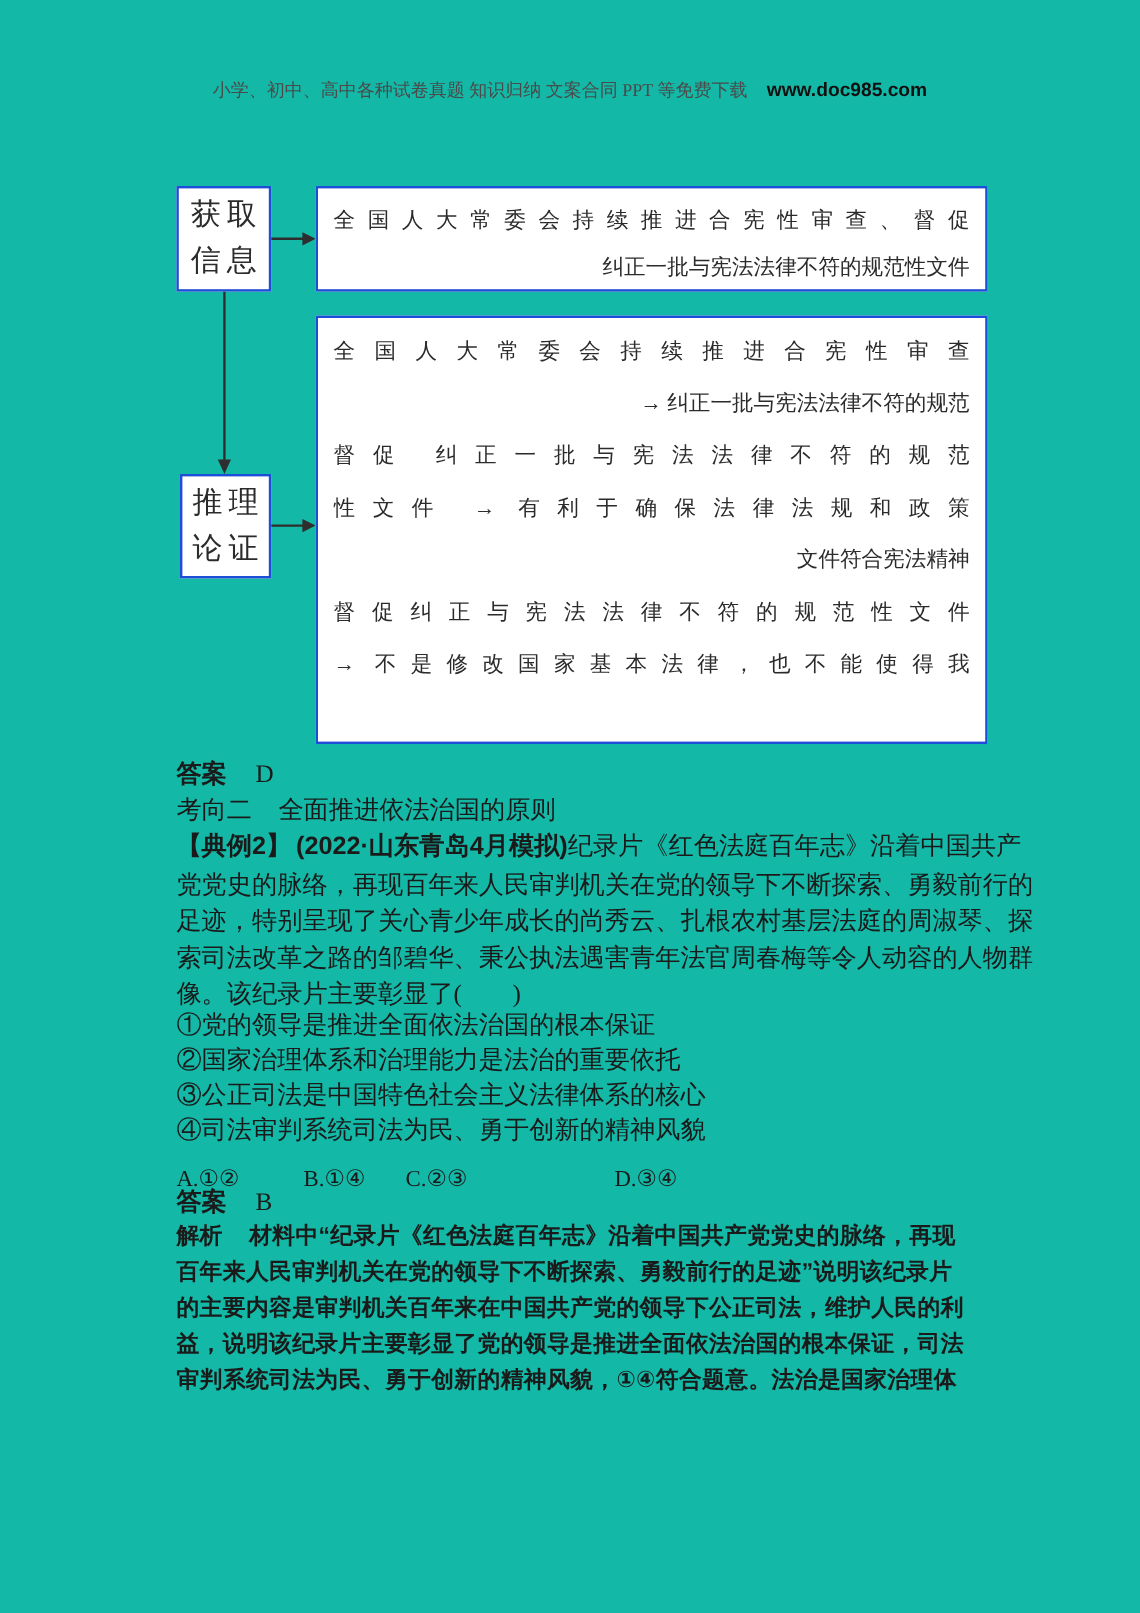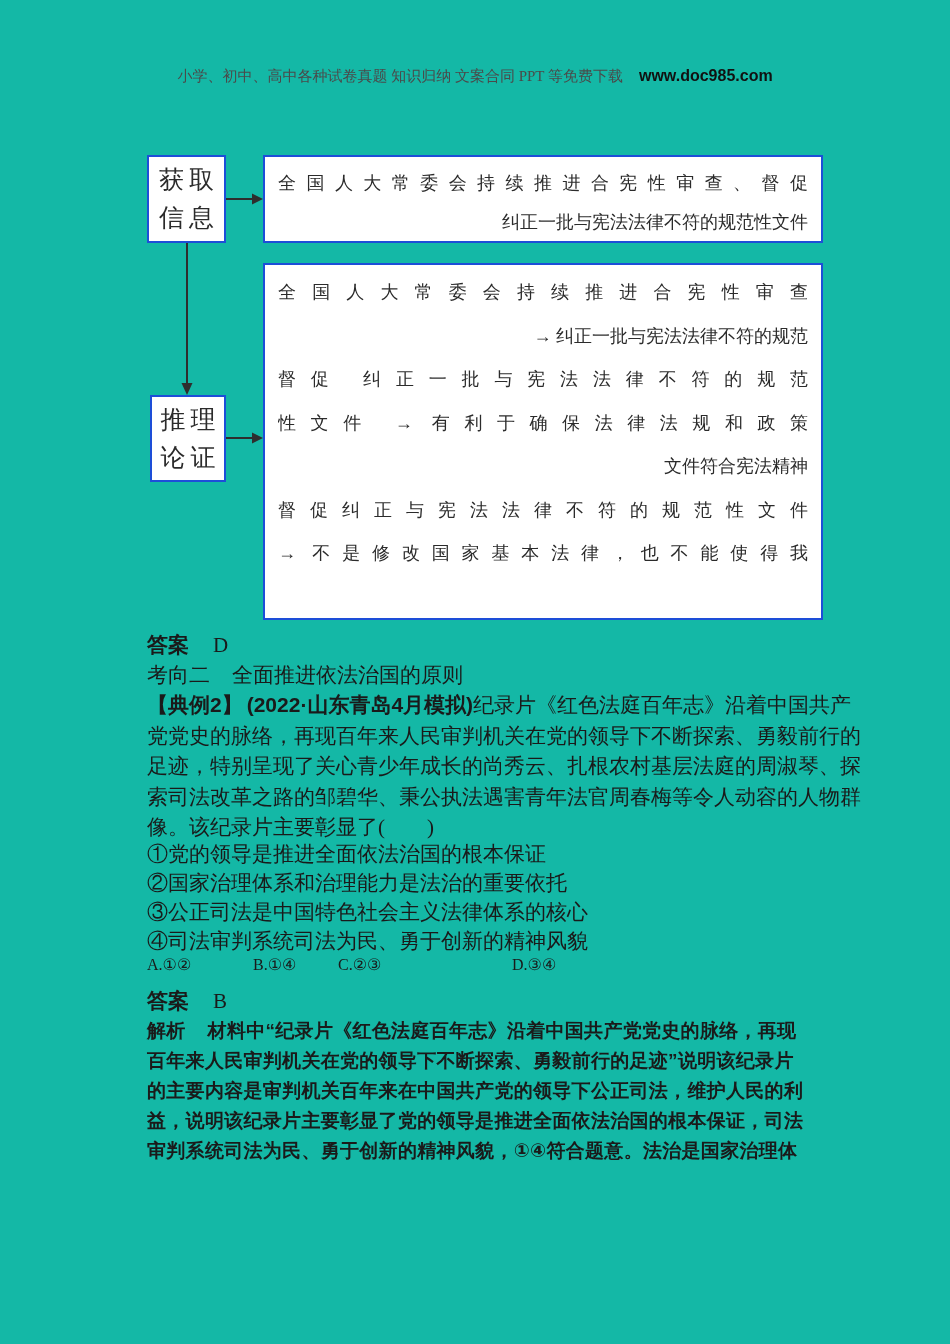--- a/index.html
+++ b/index.html
@@ -36,21 +36,21 @@
   .fc-arrow svg { display:block; }
   
   .blk { position:absolute; left:147px; width:682px; }
   .body-line { font-size:21px; line-height:30.5px; white-space:nowrap; }
   .lbl { font-weight:bold; font-family:Liberation Sans, sans-serif; }
   .ans-val { margin-left:24px; }
   .kx-title { margin-left:22px; }
   .ex-tag, .ex-src { font-weight:bold; font-family:"Liberation Sans","DejaVu Sans",sans-serif; }
   .ex-tag { margin-right:4px; }
   .opt-line { font-size:21px; line-height:29px; white-space:nowrap; }
-  .choices { position:relative; height:30px; font-size:16px; }
+  .choices { position:relative; height:30px; font-size:19px;margin-top:15px; }
   .choices span { position:absolute; top:0; }
   .analysis-line {
     font-family:"Liberation Sans","DejaVu Sans",sans-serif; font-weight:bold;
     font-size:19px; line-height:30px; letter-spacing:0.3px; white-space:nowrap;
   }
   .analysis-line .lbl { margin-right:22px; }
 </style>
 </head>
 <body>
 

